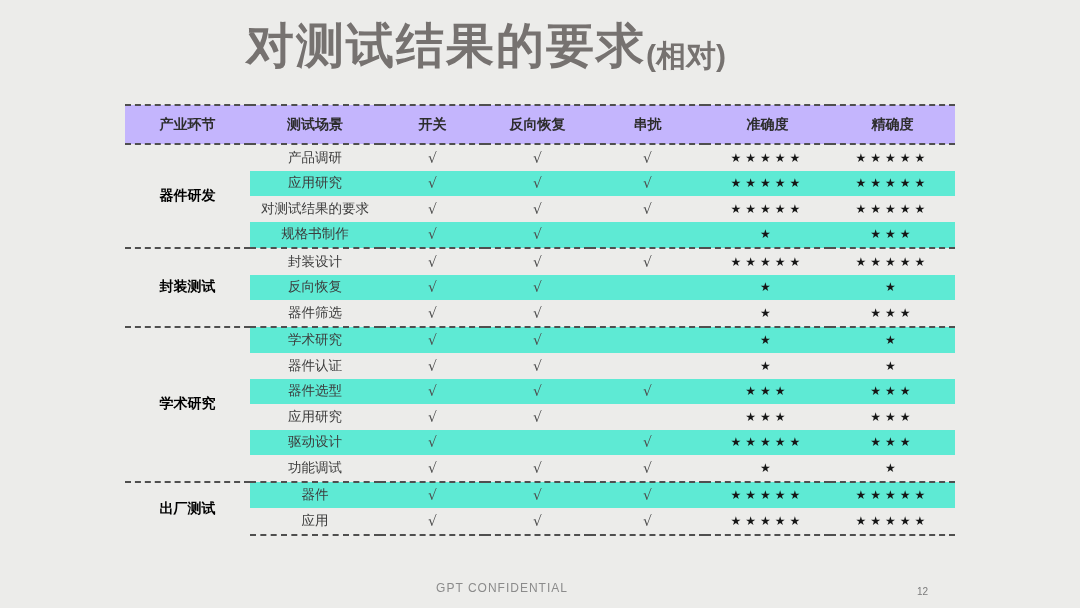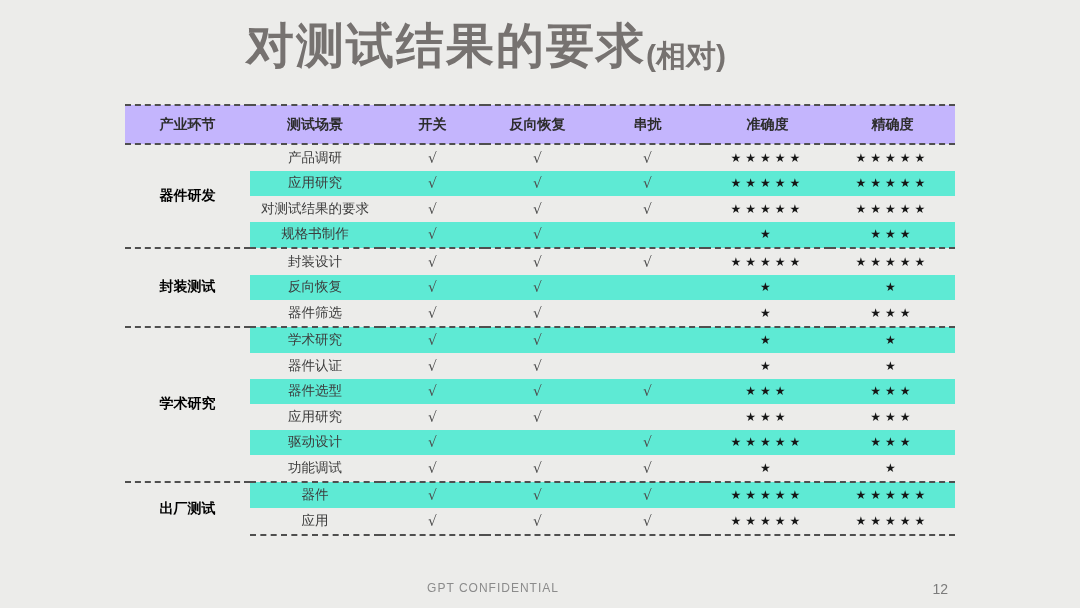--- a/index.html
+++ b/index.html
@@ -93,32 +93,32 @@
   .req-table td.stars-cell {
     font-size: 12px;
     color: #161616;
     letter-spacing: 4px;
     white-space: nowrap;
   }
   
   .footer-text {
     position: absolute;
     bottom: 13px;
-    left: 7px;
+    left: 16px;
     width: 100%;
     text-align: center;
     font-size: 12px;
     color: #8b8b8b;
     letter-spacing: 1px;
   }
   .page-number {
     position: absolute;
     bottom: 11px;
-    right: 24px;
-    font-size: 14px;
+    right: 44px;
+    font-size: 10px;
     color: #7b7b7b;
     text-align: center;
   }
 </style>
 </head>
 <body>
 
 <div class="slide">
 
   <div class="title-wrap">

